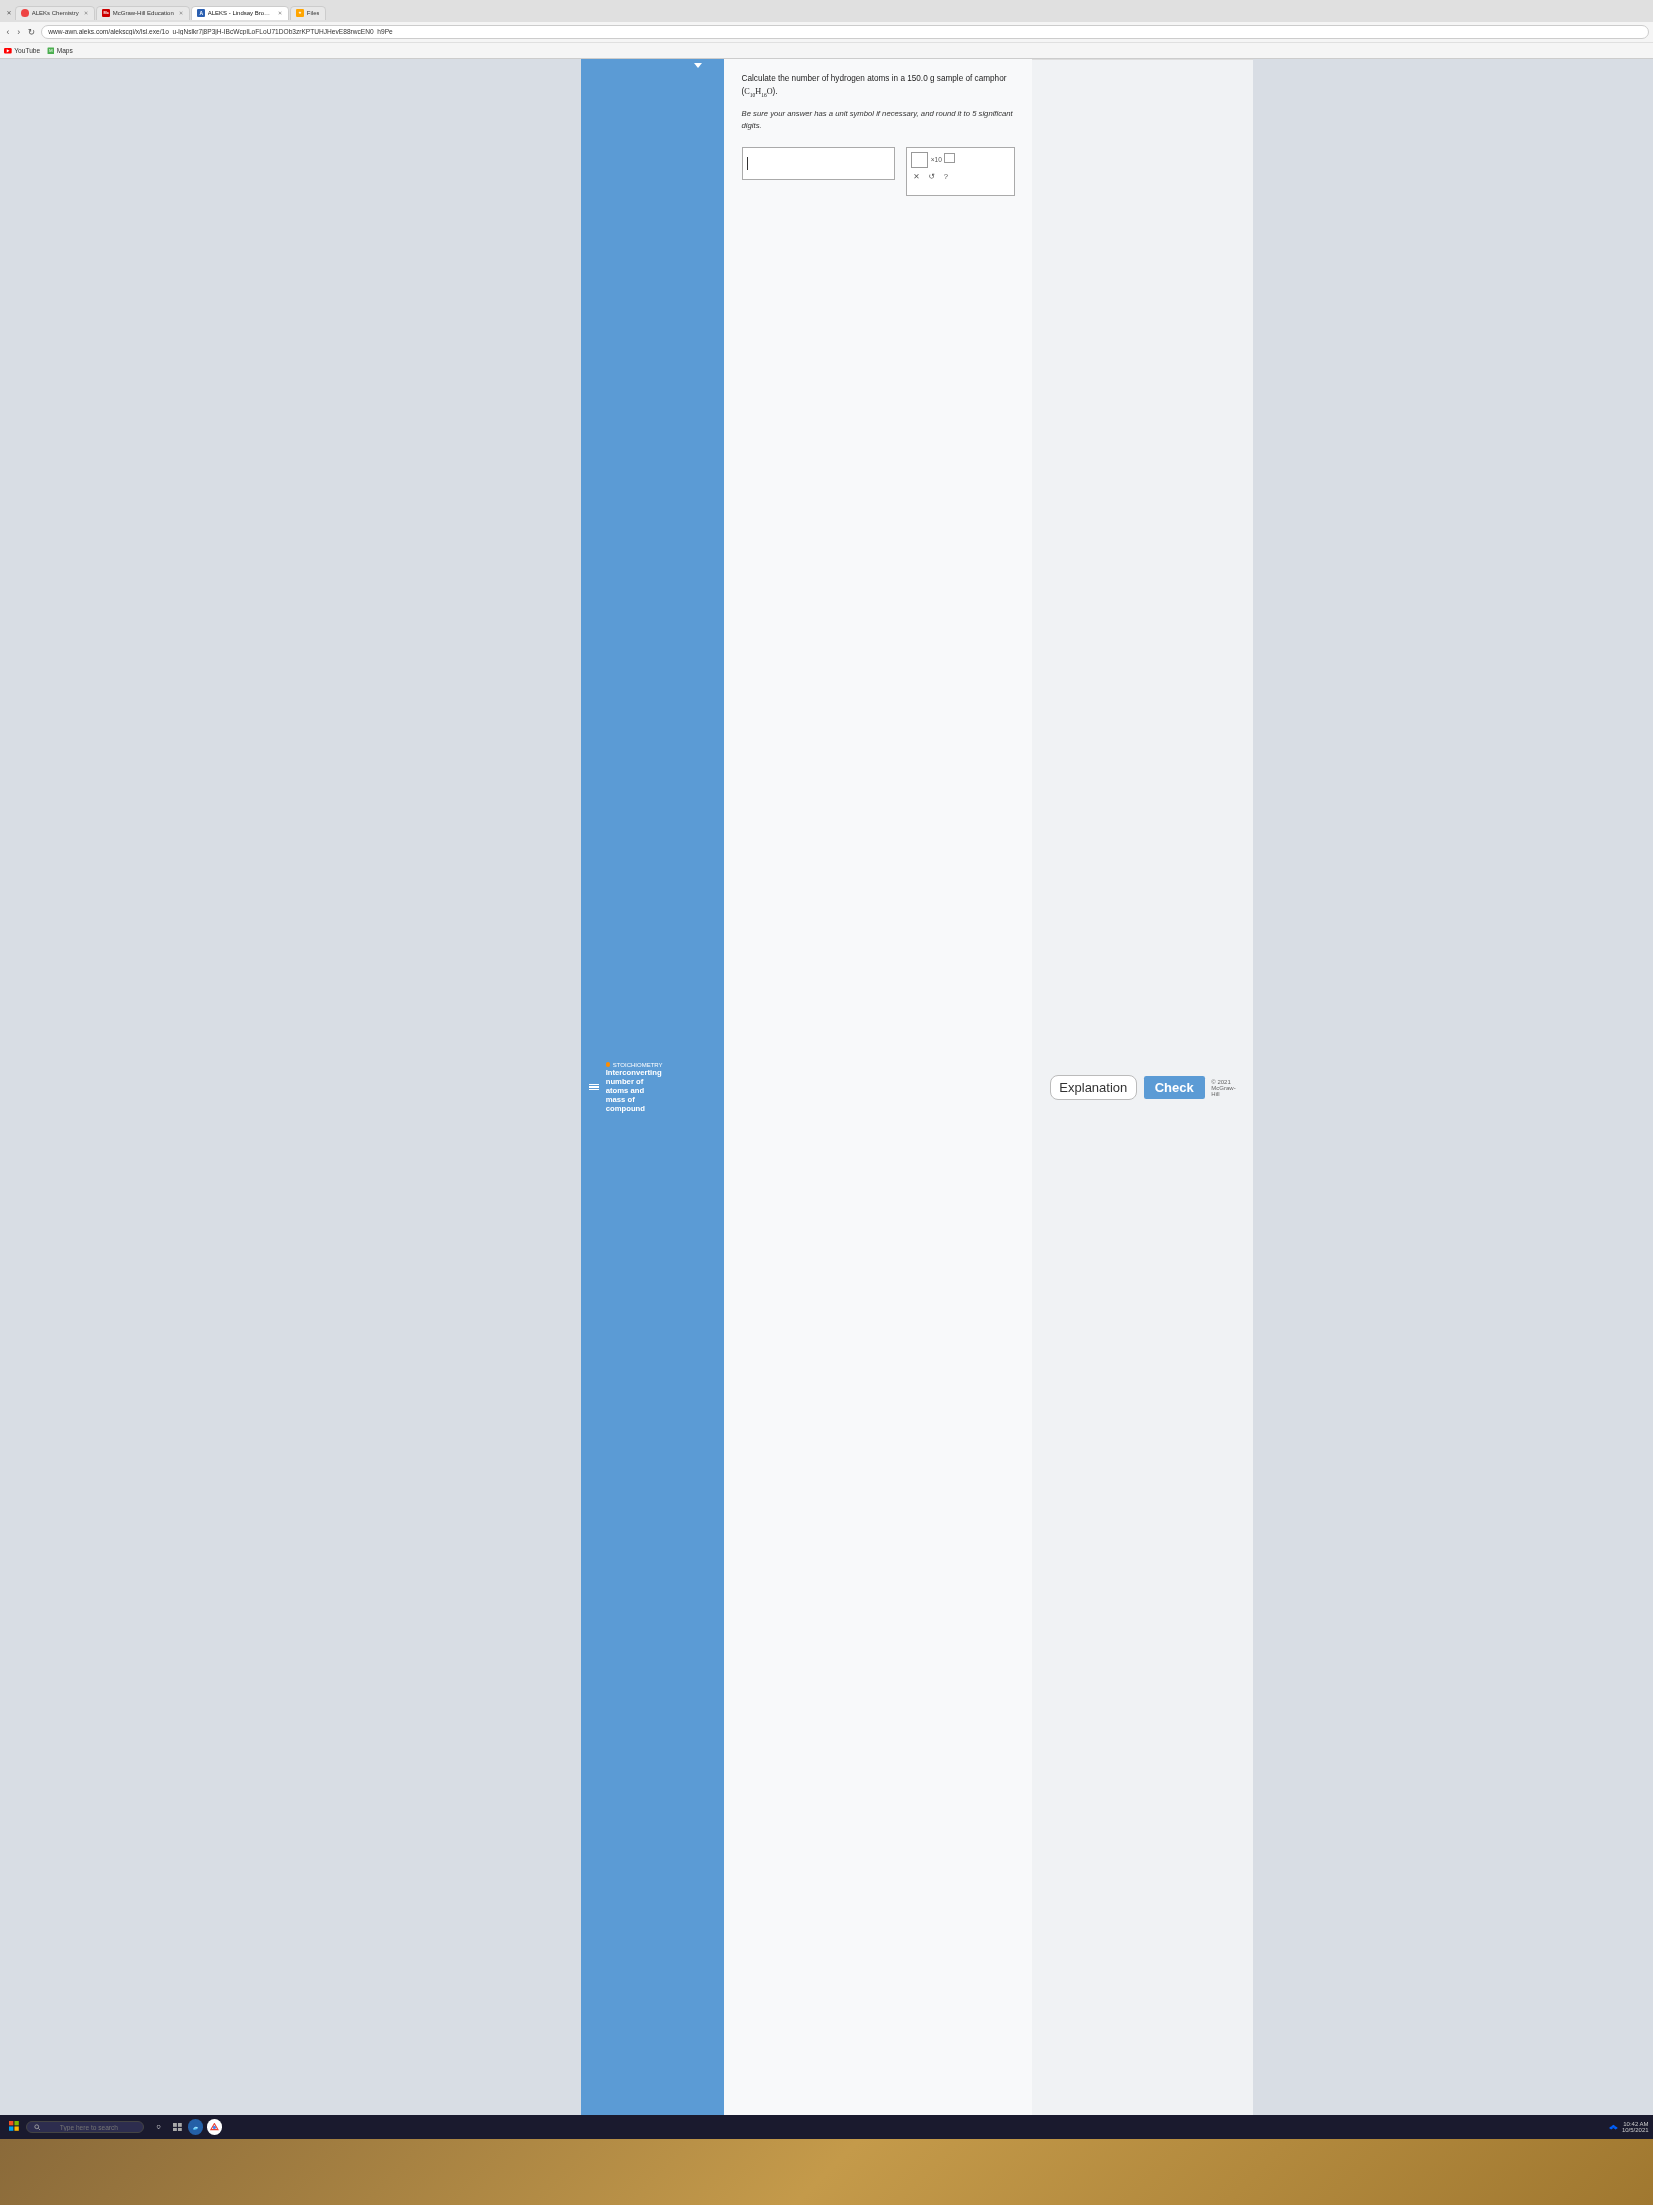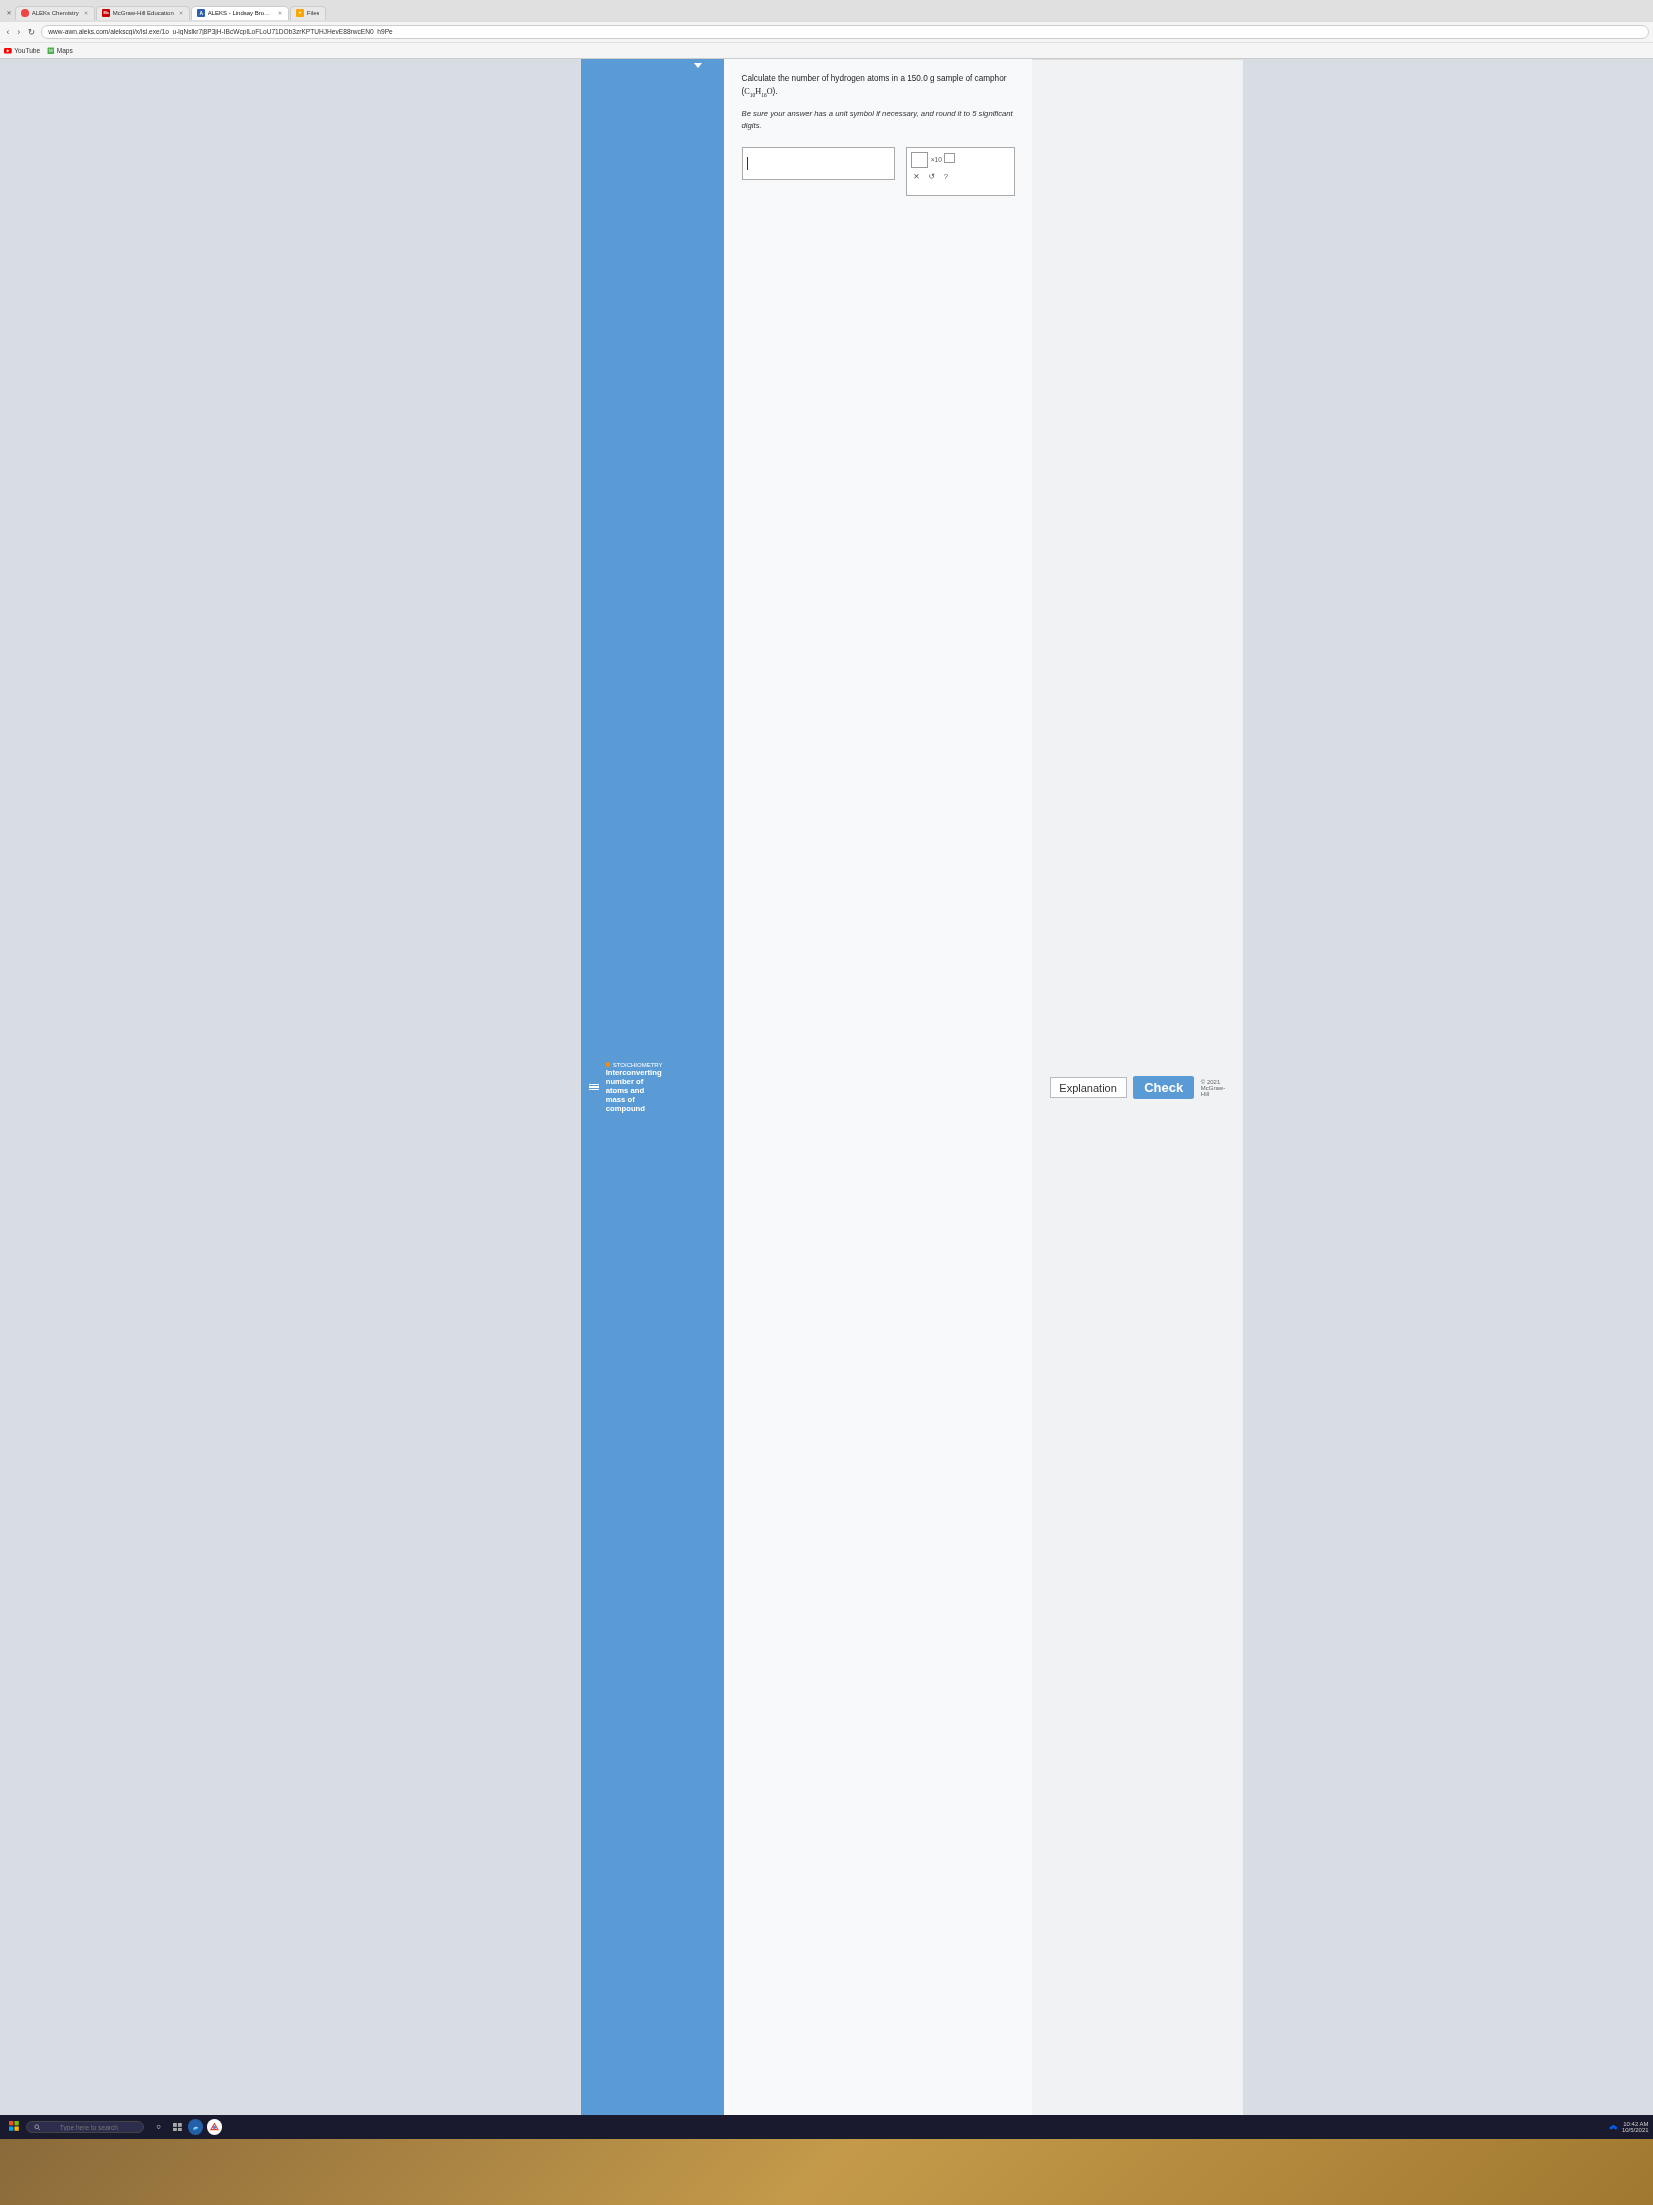--- a/index.html
+++ b/index.html
@@ -340,23 +340,23 @@
       border-top: 0.5px solid #ddd;
       padding: 6.6px 17.5px;
       display: flex;
       align-items: center;
       gap: 6.6px;
     }
 
     .btn-explanation {
       background: white;
       border: 0.5px solid #bbb;
-      border-radius: 0;
+      border-radius: 8px;
       padding: 3.8px 8.8px;
-      font-size: 11px;
+      font-size: 13px;
       color: #333;
       cursor: pointer;
     }
 
     .btn-check {
       background: #5b9bd5;
       border: none;
       border-radius: 2.2px;
       padding: 3.8px 11px;
       font-size: 13px;

